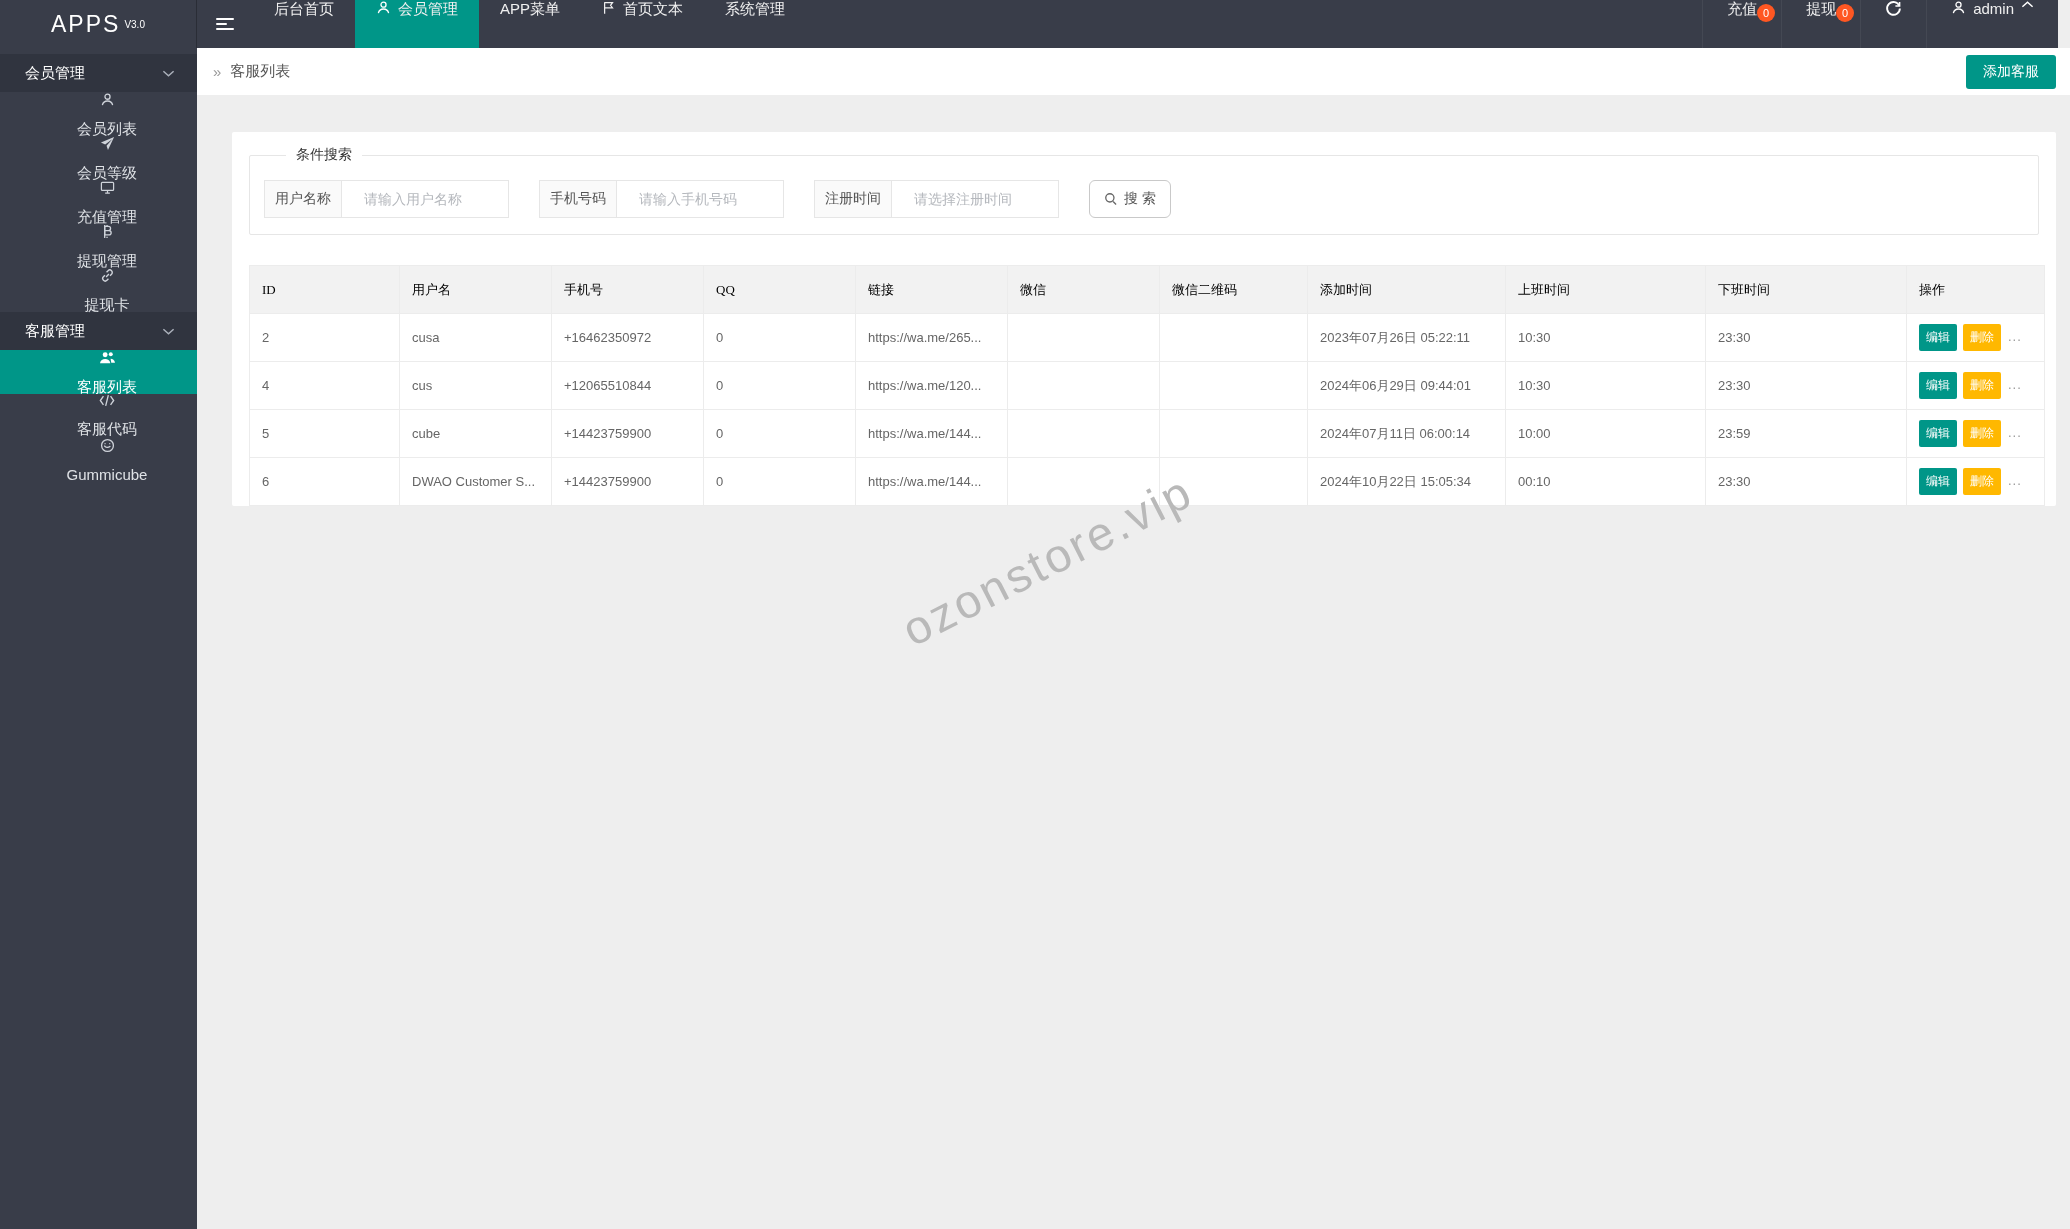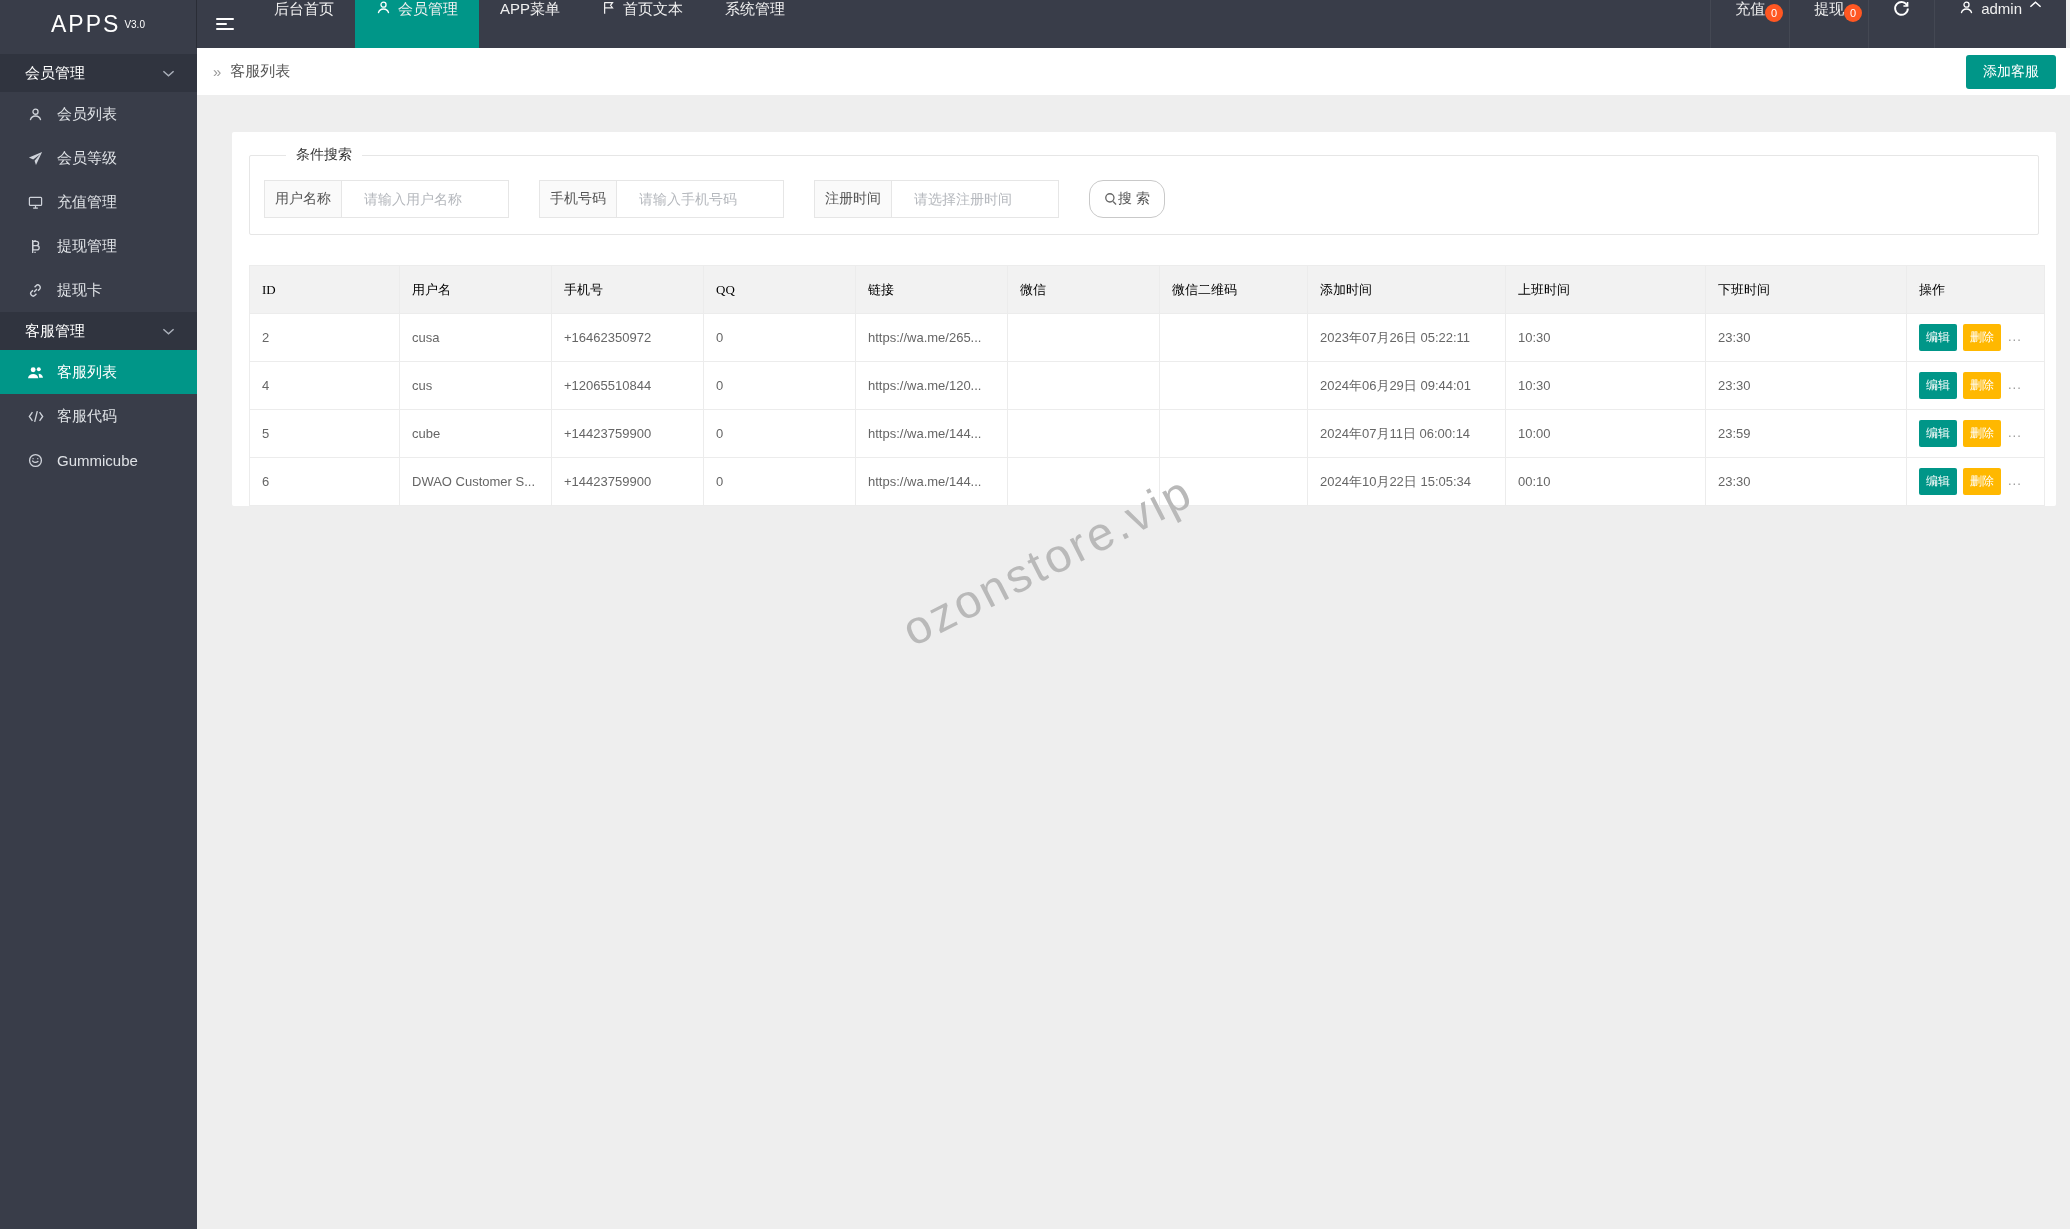--- a/index.html
+++ b/index.html
@@ -6,21 +6,21 @@
   html,body { width: 2070px; height: 1229px; }
   body {
     font-family: "Liberation Sans", "DejaVu Sans", sans-serif;
     background: #eeeeee;
     position: relative;
     overflow: hidden;
     color: #333;
   }
   
   .topbar {
-    position: absolute; top:0; left:0; right:4px; height:48px;
+    position: absolute; top:0; left:0; right:12px; height:48px;
     background:#393D49; color:#fff; display:flex; align-items:stretch; z-index:20;
   }
   .logo {
     width:197px; display:flex; align-items:center; justify-content:center;
     border-right:1px solid rgba(0,0,0,.25); flex:0 0 auto;
   }
   .logo .brand { font-size:23px; letter-spacing:2px; color:#fff; }
   .logo .ver { font-size:10px; margin-left:4px; vertical-align:super; color:#fff; }
   .burger {
     width:56px; display:flex; flex-direction:column; justify-content:center; align-items:center;
@@ -47,21 +47,21 @@
   .sidebar {
     position:absolute; top:48px; left:0; bottom:0; width:197px;
     background:#393D49; z-index:10;
   }
   .side-group-header {
     height:38px; display:flex; align-items:center; justify-content:space-between;
     padding:0 22px 0 25px; background:#30343F; color:#fff; font-size:15px; cursor:pointer;
   }
   .side-item {
     height:44px; display:flex; align-items:center; gap:13px;
-    padding:0 10px 0 27px; color:#dfe2e6; font-size:15px; cursor:pointer;
+    padding:0 10px 0 27px; color:#dfe2e6; font-size:15px; cursor:pointer;flex-direction:column;
   }
   .side-item.active { background:#009688; color:#fff; }
   .side-item .icon { width:17px; color:#cfd3da; }
   .side-item.active .icon { color:#fff; }
   
   .main { position:absolute; top:48px; left:197px; right:0; bottom:0; background:#eeeeee; }
   .pageheader {
     height:47px; background:#fff; display:flex; align-items:center;
     justify-content:space-between; padding:0 14px 0 16px;
   }
@@ -86,22 +86,22 @@
   .inp-label {
     display:flex; align-items:center; padding:0 10px; background:#fafafa;
     border:1px solid #e6e6e6; border-right:none; font-size:14px; color:#555; white-space:nowrap;
   }
   .inp-group input {
     width:168px; border:1px solid #e6e6e6; padding:0 22px; font-size:14px; color:#333;
     outline:none; font-family:inherit; background:#fff;
   }
   .inp-group input::placeholder { color:#b5b8bd; }
   .btn-search {
-    height:38px; background:#fff; border:1px solid #c9c9c9; border-radius:14px;
-    padding:0 14px; font-size:14px; color:#555; display:flex; align-items:center; gap:0;
+    height:38px; background:#fff; border:1px solid #c9c9c9; border-radius:6px;
+    padding:0 14px; font-size:14px; color:#555; display:flex; align-items:center; gap:6px;
     cursor:pointer; font-family:inherit;
   }
   
   table.grid { width:100%; border-collapse:collapse; margin-top:30px; table-layout:fixed; }
   table.grid th, table.grid td {
     border:1px solid #ececec; font-size:13px; text-align:left;
     padding:0 12px; height:48px; color:#666; overflow:hidden; white-space:nowrap;
   }
   table.grid th { background:#f2f2f2; font-weight:normal; color:#000000;font-family:Liberation Serif, serif; }
   .btn-edit, .btn-del {

